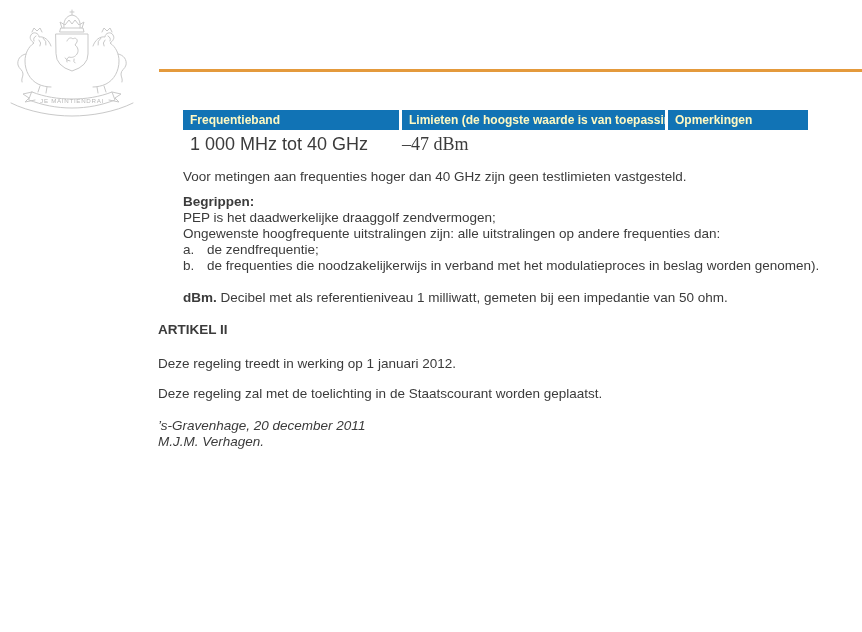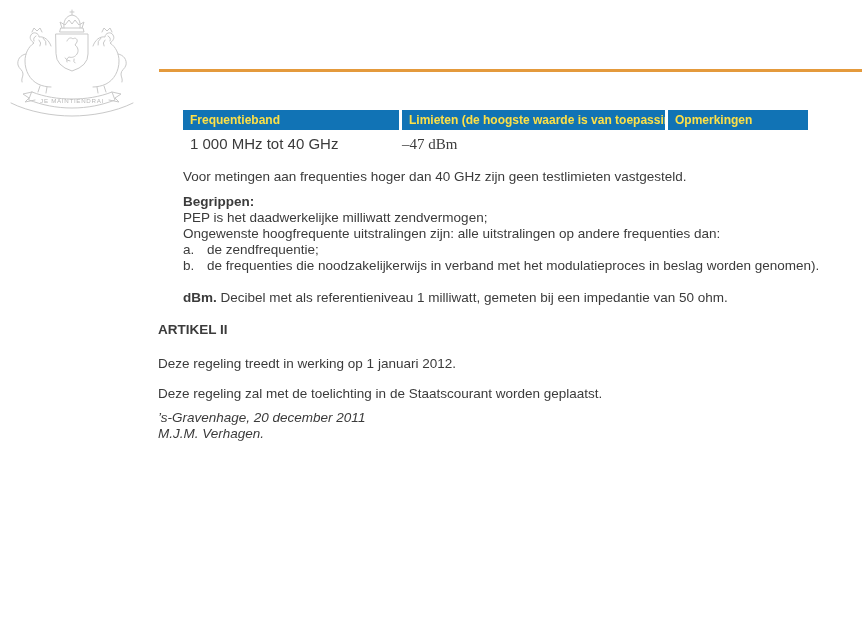--- a/index.html
+++ b/index.html
@@ -10,43 +10,43 @@
   .emblem { position: absolute; left: 6px; top: 6px; width: 132px; height: 112px; }
   .emblem svg text { font-family: "Liberation Sans", sans-serif; }
 
   .orange-rule { position: absolute; left: 159px; top: 69px; width: 703px; height: 3px; background: #E49A3C; }
 
   .content { position: absolute; left: 183px; top: 110px; width: 656px; font-size: 13.5px; line-height: 16px; }
 
   
   .tbl { width: 656px; }
   .thead { display: flex; gap: 3px; }
-  .th { background: #1173B5; color: #fde047; font-weight: bold; font-size: 12px; line-height: 20px; height: 20px; padding-left: 7px; white-space: nowrap; overflow: hidden; }
+  .th { background: #1173B5; color: #fef9c3; font-weight: bold; font-size: 12px; line-height: 20px; height: 20px; padding-left: 7px; white-space: nowrap; overflow: hidden; }
   .trow { display: flex; gap: 3px; }
-  .td { font-size: 15px; padding-top: 6px; height: 22px; white-space: nowrap; }
+  .td { font-size: 18px; padding-top: 6px; height: 22px; white-space: nowrap; }
   .c1 { width: 216px; }
   .c2 { width: 263px; }
   .c3 { width: 140px; }
   .td.c1 { padding-left: 7px; }
   .td.c2 { padding-left: 0; font-family: Liberation Serif, serif; }
   .td.c3 { padding-left: 7px; }
 
   p { margin: 0; }
   .note { margin-top: 17px; }
   .begrippen { margin-top: 9px; }
   .li { display: flex; }
   .li-label { flex: 0 0 24px; }
   .li-text { flex: 1 1 auto; }
   .defs-block { margin-top: 16px; }
 
   .article { margin-left: -25px; margin-top: 16px; }
   .art-heading { font-weight: bold; }
   .apara1 { margin-top: 18px; }
   .apara2 { margin-top: 14px; }
-  .place-date { margin-top: 8px; font-style: italic; }
+  .place-date { margin-top: 16px; font-style: italic; }
   .sig { margin-top: 18px; font-style: italic; }
   .sig2 { font-style: italic; }
 </style>
 </head>
 <body>
 
 <div class="page">
 
   <div class="emblem">
     <svg width="132" height="112" viewBox="0 0 132 112" fill="none" stroke="#C9C9C9" stroke-width="1" stroke-linecap="round" stroke-linejoin="round">
@@ -106,21 +106,21 @@
         <div class="td c1">1 000 MHz tot 40 GHz</div>
         <div class="td c2">–47 dBm</div>
         <div class="td c3"></div>
       </div>
     </div>
 
     <p class="note">Voor metingen aan frequenties hoger dan 40 GHz zijn geen testlimieten vastgesteld.</p>
 
     <div class="begrippen">
       <p><b>Begrippen:</b></p>
-      <p>PEP is het daadwerkelijke milliwatt zendvermogen;</p>
+      <p>PEP is het daadwerkelijke draaggolf zendvermogen;</p>
       <p>Ongewenste hoogfrequente uitstralingen zijn: alle uitstralingen op andere frequenties dan:</p>
       <div class="li">
         <span class="li-label">a.</span>
         <span class="li-text">de zendfrequentie;</span>
       </div>
       <div class="li">
         <span class="li-label">b.</span>
         <span class="li-text">de frequenties die noodzakelijkerwijs in verband met het modulatieproces in beslag worden genomen).</span>
       </div>
     </div>

